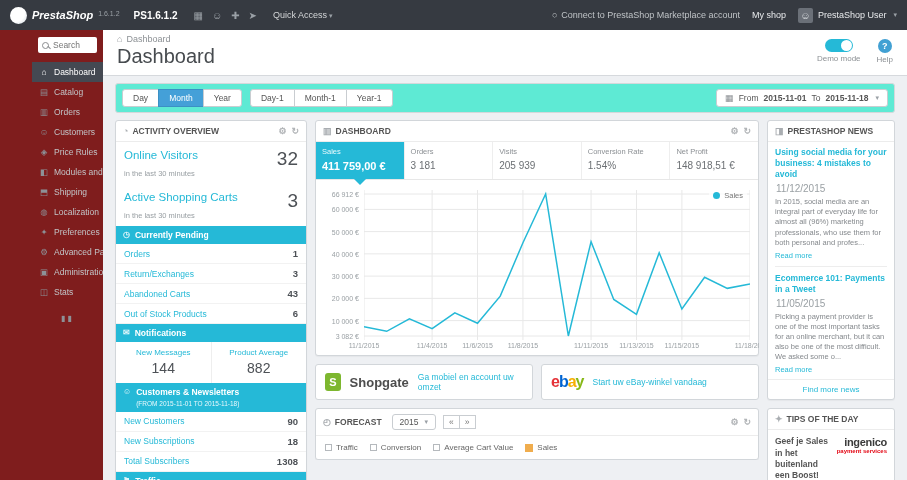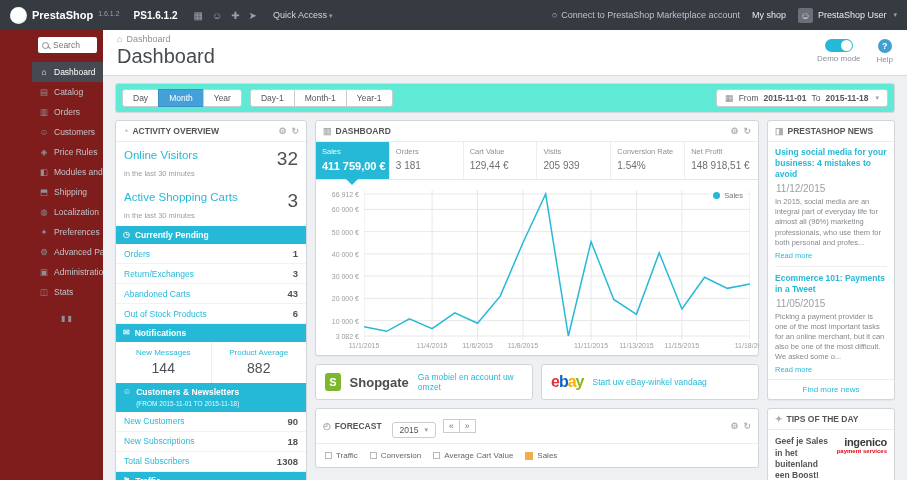--- a/index.html
+++ b/index.html
@@ -4,21 +4,21 @@
 <style>
   * { box-sizing: border-box; margin: 0; padding: 0; }
   html,body { width: 907px; height: 480px; }
   body { font-family: "Liberation Sans", sans-serif; font-size: 10px; color: #555; background:#eef0f3; overflow:hidden; }
   .app { width:907px; height:480px; display:flex; flex-direction:column; overflow:hidden; }
 
   
   .topbar { height:30px; flex:0 0 30px; background:#363a41; color:#fff; display:flex; align-items:center; padding:0 10px; gap:10px; }
   .brand { display:flex; align-items:center; gap:5px; }
   .logo-circle { width:17px; height:17px; border-radius:50%; background:radial-gradient(circle at 35% 35%, #ffffff 55%, #cdd6de); display:inline-block; }
-  .brand-name { font-weight:bold; font-size:11px; color:#fff; }
+  .brand-name { font-weight:bold; font-size:11px; color:#fff;font-style:italic; }
   .brand-ver { font-size:7px; color:#9aa0a6; align-self:flex-start; margin-top:3px; }
   .shop-name { font-size:10px; font-weight:bold; color:#fff; margin-left:4px; }
   .tb-icons { display:flex; gap:9px; margin-left:6px; color:#9aa0a6; font-size:10px; }
   .tb-icons span { cursor:pointer; }
   .quick-access { font-size:9px; color:#d4d6d8; margin-left:6px; cursor:pointer; }
   .caret { font-size:7px; color:#9aa0a6; margin-left:2px; }
   .tb-right { margin-left:auto; display:flex; align-items:center; gap:12px; font-size:9px; }
   .tb-right .mp-link { color:#bfc3c6; cursor:pointer; display:flex; align-items:center; gap:4px; }
   .tb-right .myshop { color:#e8eaec; cursor:pointer; }
   .user-menu { display:flex; align-items:center; gap:5px; cursor:pointer; color:#e8eaec; }
@@ -118,21 +118,21 @@
   
   .promos { display:flex; gap:8px; margin-top:8px; }
   .promo { flex:1; background:#fff; border:1px solid #d2d6da; border-radius:3px; padding:7px 9px; display:flex; align-items:center; gap:9px; }
   .sg-ico { width:18px; height:18px; border-radius:3px; background:#7db72f; color:#fff; font-weight:bold; font-size:11px; text-align:center; line-height:18px; }
   .sg-name { font-size:13px; font-weight:bold; color:#4d4d4d; }
   .promo-link { color:#25b9d7; font-size:8.5px; cursor:pointer; }
   .ebay-logo { font-size:16px; font-weight:bold; letter-spacing:-1px; }
 
   
   .forecast { margin-top:8px; }
-  .year-box { border:1px solid #c9cdd1; border-radius:3px; padding:2px 7px; font-size:8.5px; font-weight:normal; color:#555; margin-left:6px; display:flex; align-items:center; gap:4px; cursor:pointer;margin-top:8px; }
+  .year-box { border:1px solid #c9cdd1; border-radius:3px; padding:2px 7px; font-size:8.5px; font-weight:normal; color:#555; margin-left:6px; display:flex; align-items:center; gap:4px; cursor:pointer; }
   .nav-arrows { display:flex; margin-left:4px; }
   .arrow-btn { border:1px solid #c9cdd1; background:#fff; font-size:8.5px; color:#777; padding:1px 5px; cursor:pointer; margin-left:-1px; font-family:"Liberation Sans",sans-serif; }
   .legend-row { display:flex; gap:12px; padding:7px 9px; font-size:8px; color:#666; align-items:center; }
   .lg-item { display:flex; align-items:center; gap:4px; cursor:pointer; }
   .cb { width:7px; height:7px; border:1px solid #b5b9bd; background:#fff; display:inline-block; }
   .swatch-orange { width:8px; height:8px; background:#f0ad4e; display:inline-block; }
 
   
   .col-right { width:128px; flex:0 0 128px; display:flex; flex-direction:column; overflow:hidden; }
   .news-body { padding:5px 7px; }
@@ -379,24 +379,20 @@
               </span>
             </div>
             <div class="tabs">
               <div class="tab active">
                   <div class="t-label">Sales</div>
                   <div class="t-value">411 759,00 €</div>
                 </div>
               <div class="tab">
                   <div class="t-label">Orders</div>
                   <div class="t-value">3 181</div>
-                </div>
-              <div class="tab">
-                  <div class="t-label">Cart Value</div>
-                  <div class="t-value">129,44 €</div>
                 </div>
               <div class="tab">
                   <div class="t-label">Visits</div>
                   <div class="t-value">205 939</div>
                 </div>
               <div class="tab">
                   <div class="t-label">Conversion Rate</div>
                   <div class="t-value">1.54%</div>
                 </div>
               <div class="tab">

